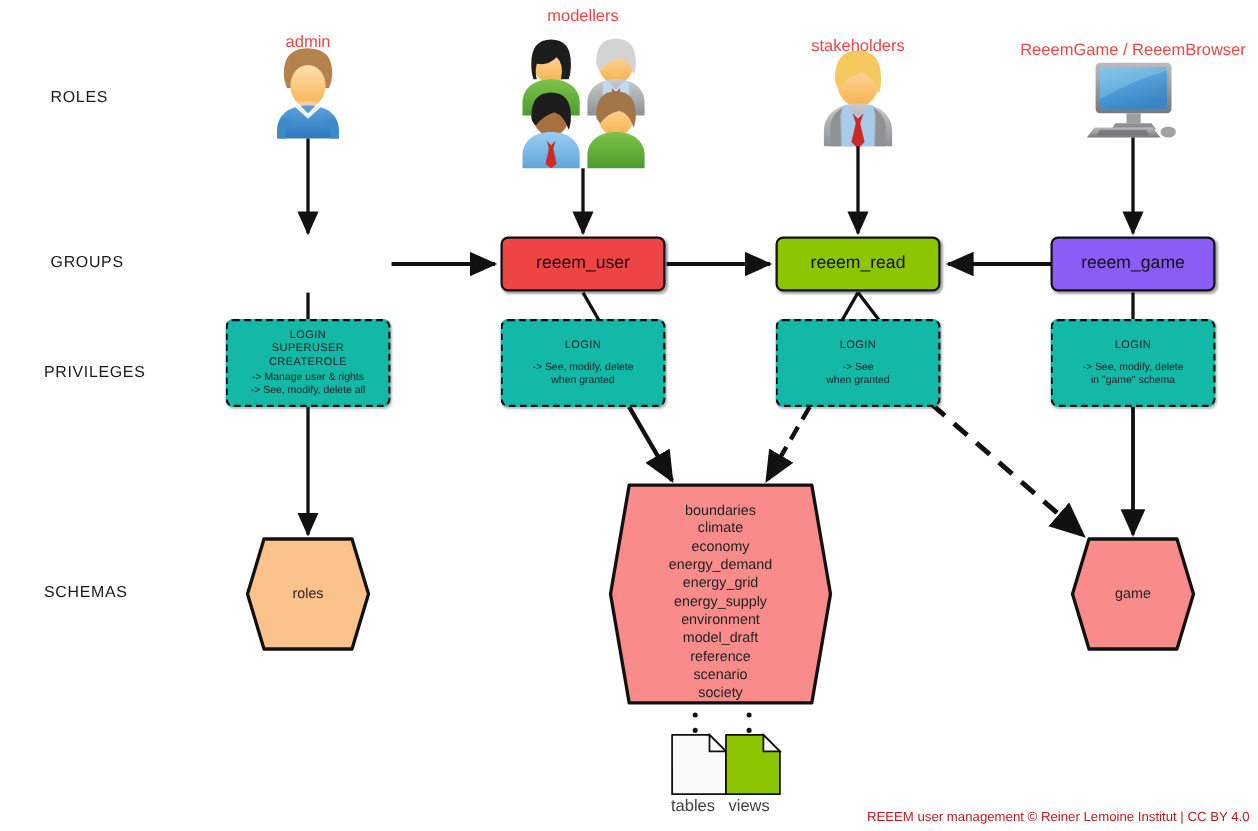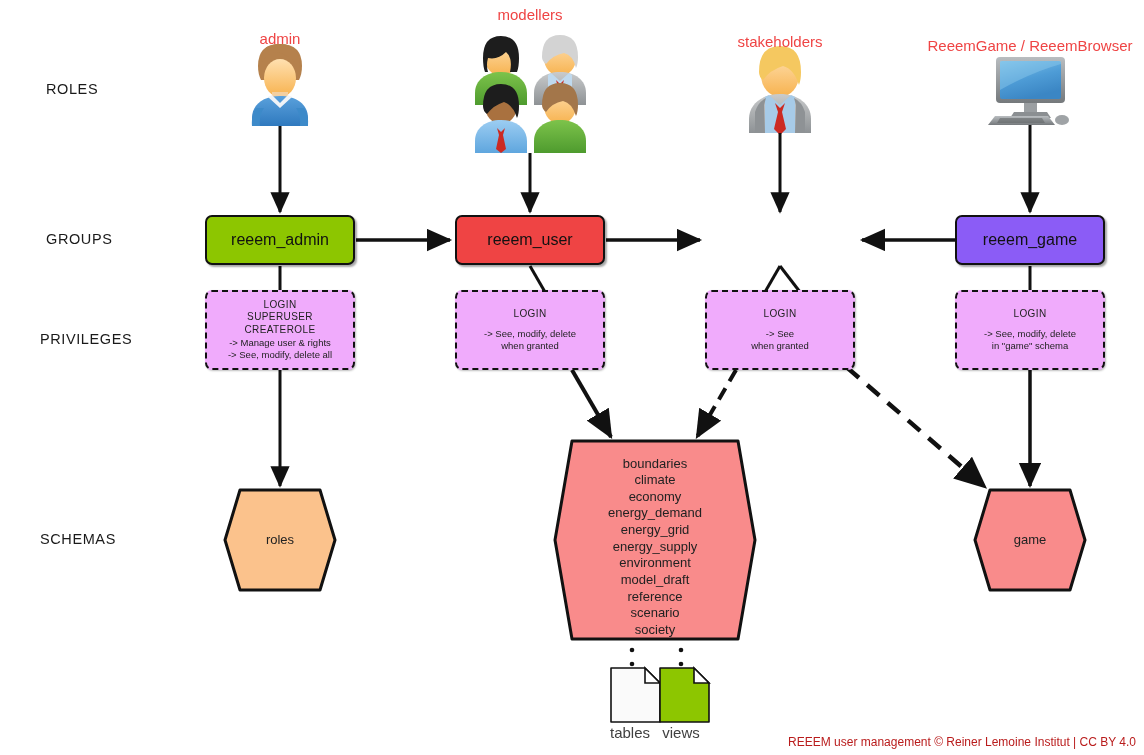--- a/index.html
+++ b/index.html
@@ -13,21 +13,21 @@
 
   .rolecap{position:absolute;font-size:15px;color:#ef4444;white-space:nowrap;
            transform:translateX(-50%);text-align:center;}
 
   .groupbox{position:absolute;width:150px;height:50px;border:2.5px solid #111;
             border-radius:7px;display:flex;align-items:center;justify-content:center;
             font-size:16px;color:#111;box-sizing:border-box;
             box-shadow:2px 2px 2px rgba(0,0,0,.35);}
 
   .privbox{position:absolute;width:150px;height:80px;box-sizing:border-box;
-           border:2px dashed #111;border-radius:7px;background:#f0abfc;
+           border:2px dashed #111;border-radius:7px;background:#14b8a6;
            display:flex;flex-direction:column;align-items:center;justify-content:center;
            text-align:center;font-size:9.5px;line-height:1.28;color:#222;
            box-shadow:1px 1px 2px rgba(0,0,0,.25);}
   .privbox .hdr{font-size:10px;letter-spacing:.4px;}
   .privbox .gap{height:7px;}
   .privbox .ln{white-space:nowrap;}
 
   .hexwrap{position:absolute;}
   .hexwrap .hexlabel{position:absolute;left:0;top:0;width:100%;height:100%;
         display:flex;flex-direction:column;align-items:center;justify-content:center;
@@ -193,25 +193,25 @@
   <div class="rowlabel" style="left:46px;top:89px">ROLES</div>
   <div class="rowlabel" style="left:46px;top:239px">GROUPS</div>
   <div class="rowlabel" style="left:40px;top:339px">PRIVILEGES</div>
   <div class="rowlabel" style="left:40px;top:539px">SCHEMAS</div>
 
   <div class="rolecap" style="left:280px;top:30px">admin</div>
   <div class="rolecap" style="left:530px;top:6px">modellers</div>
   <div class="rolecap" style="left:780px;top:33px">stakeholders</div>
   <div class="rolecap" style="left:1030px;top:37px">ReeemGame / ReeemBrowser</div>
 
-  <div class="groupbox" style="left:205px;top:215px;background:#8DC600">
-    <span>reeem_admin</span>
-  </div>
   <div class="groupbox" style="left:455px;top:215px;background:#ef4444">
     <span>reeem_user</span>
+  </div>
+  <div class="groupbox" style="left:705px;top:215px;background:#8DC600">
+    <span>reeem_read</span>
   </div>
   <div class="groupbox" style="left:955px;top:215px;background:#8b5cf6">
     <span>reeem_game</span>
   </div>
 
   <div class="privbox" style="left:205px;top:290px">
     <div class="hdr">LOGIN</div>
     <div class="hdr">SUPERUSER</div>
     <div class="hdr">CREATEROLE</div>
     <div class="ln">-&gt; Manage user &amp; rights</div>

